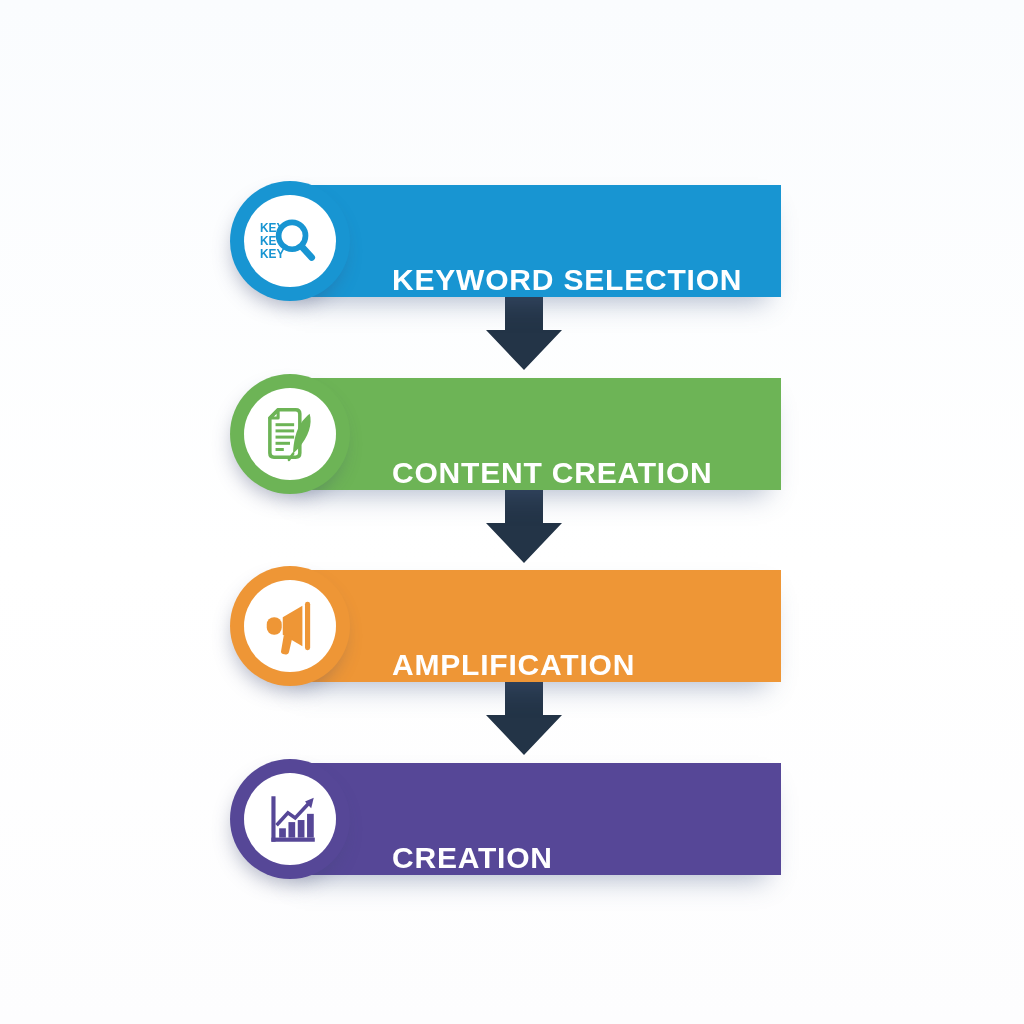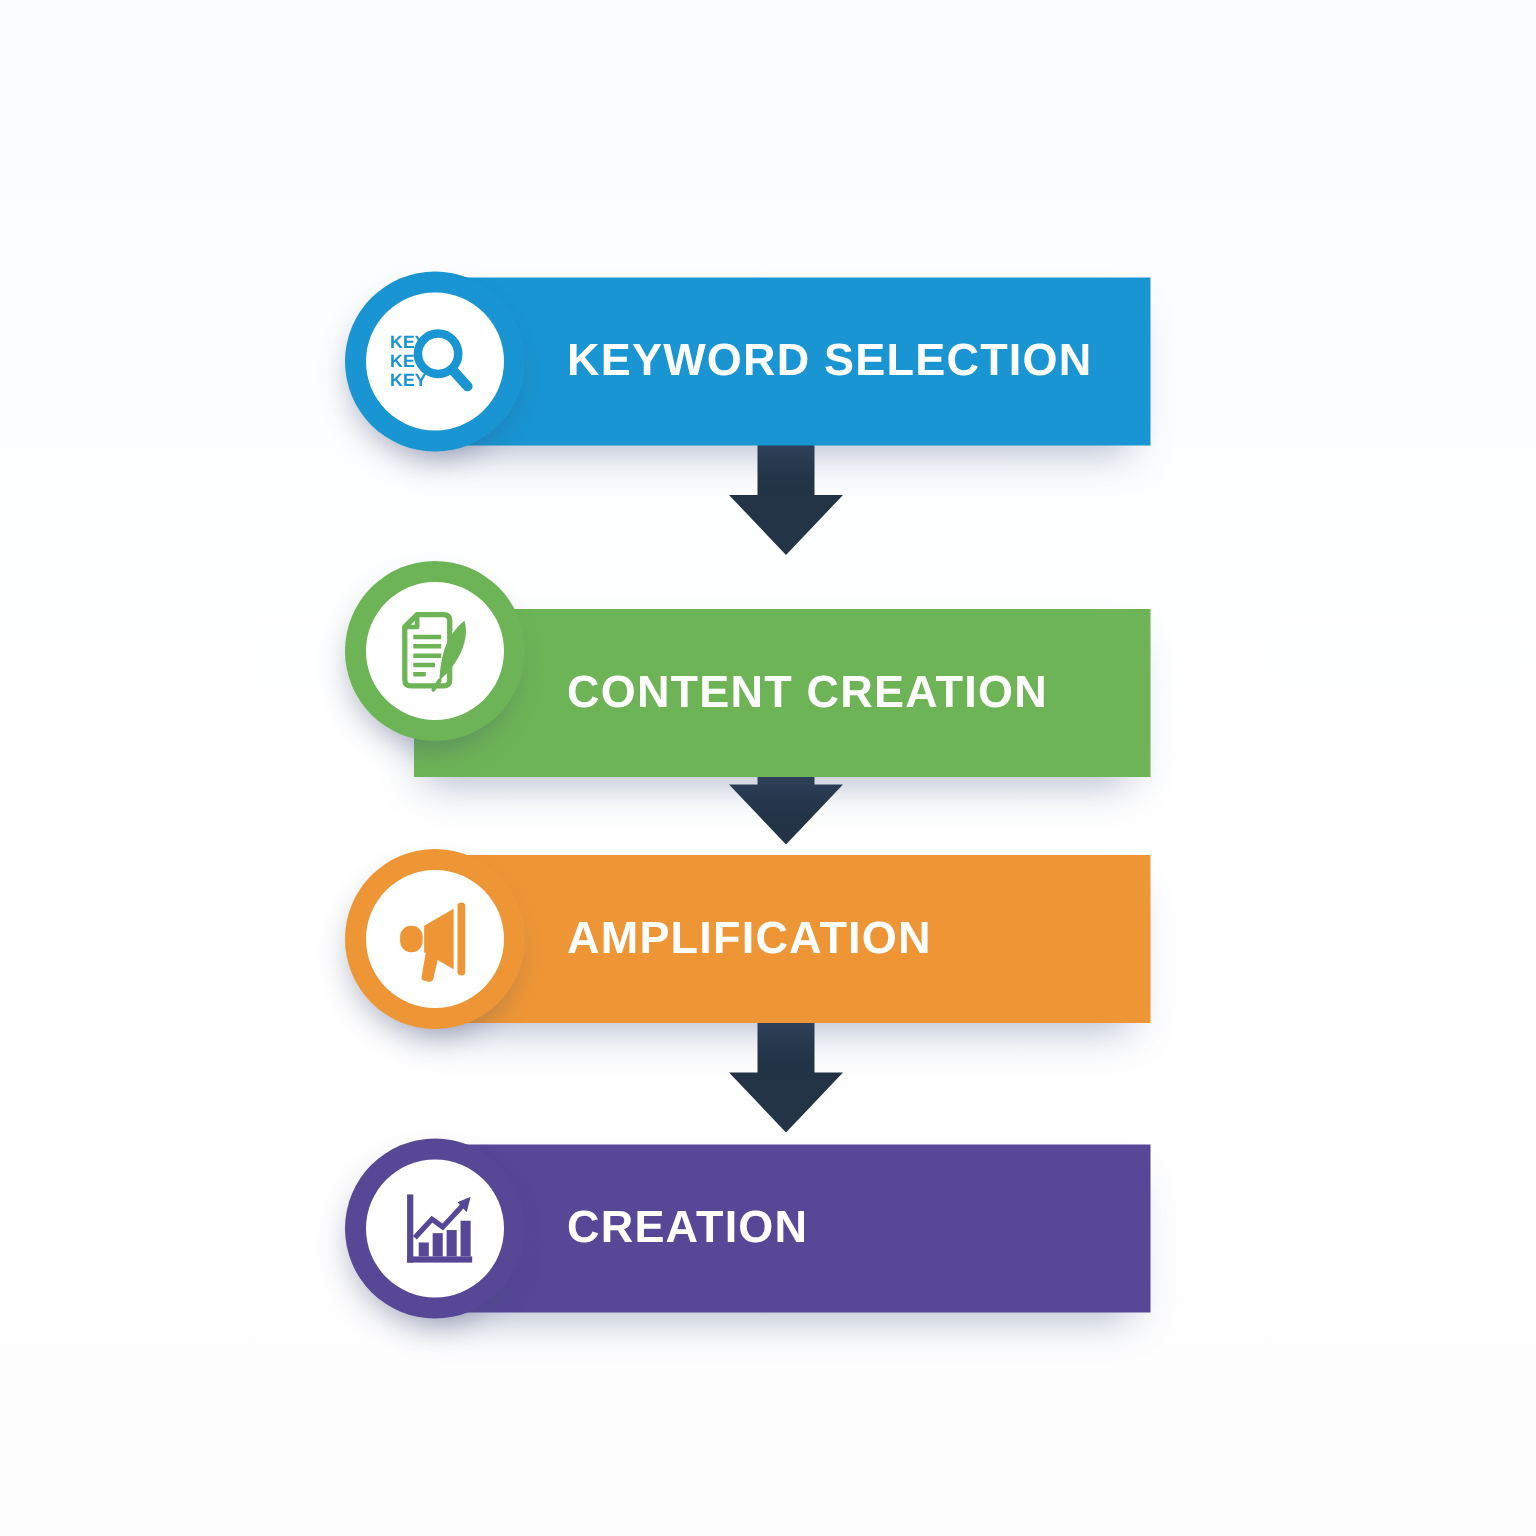--- a/index.html
+++ b/index.html
@@ -3,26 +3,26 @@
 <meta charset="utf-8">
 <style>
   html,body{margin:0;padding:0;background:#ffffff;}
   .stage{
     position:relative;width:1024px;height:1024px;overflow:hidden;
     background:linear-gradient(180deg,#fafcfe 0%,#ffffff 55%,#fdfdfe 100%);
     font-family:"Liberation Sans",sans-serif;
   }
   .step{display:contents;}
   .bar{
-    position:absolute;left:276px;width:491px;height:112px;
+    position:absolute;left:290px;width:491px;height:112px;
     background:var(--accent);z-index:2;
-    display:flex;align-items:center;box-sizing:border-box;padding-left:102px;
+    display:flex;align-items:flex-end;box-sizing:border-box;padding-left:102px;
     box-shadow:-4px 14px 26px -10px rgba(80,100,140,0.45);
   }
-  .bar1{top:185px;} .bar2{top:378px;margin-top:28px;} .bar3{top:570px;} .bar4{top:763px;}
+  .bar1{top:185px;} .bar2{top:378px;} .bar3{top:570px;} .bar4{top:763px;}
   .label{
     color:var(--label,#ffffff);font-size:30px;font-weight:bold;
     letter-spacing:0.8px;white-space:nowrap;
   }
   .badge{
     position:absolute;left:230px;width:120px;height:120px;border-radius:50%;
     background:var(--accent);z-index:3;
     display:flex;align-items:center;justify-content:center;
     box-shadow:-3px 10px 20px -6px rgba(60,70,110,0.40);
   }

